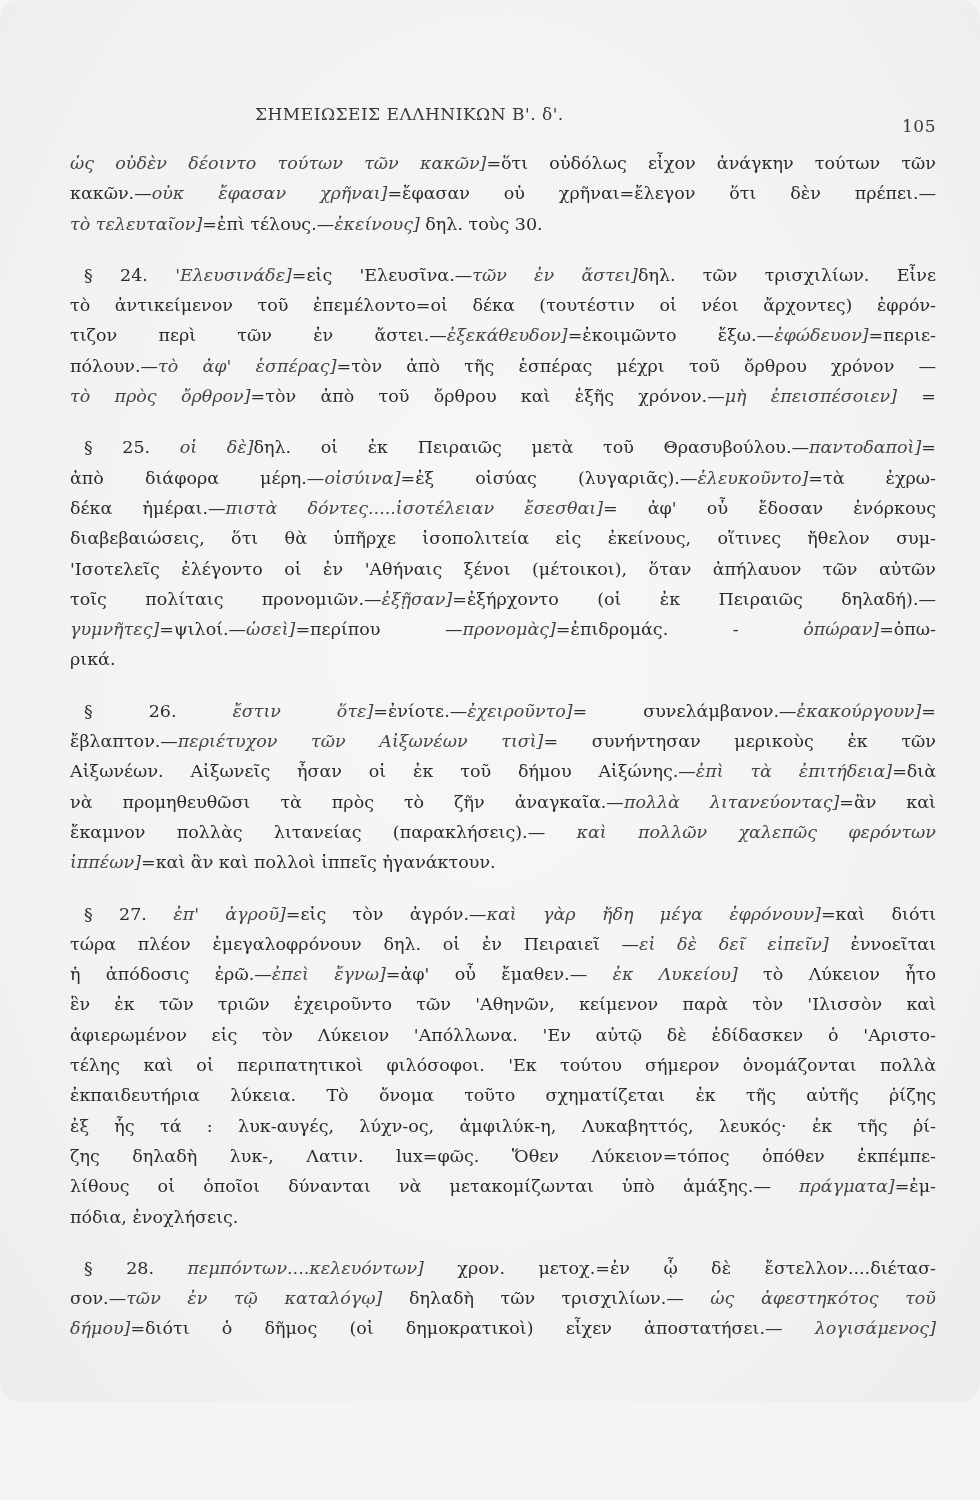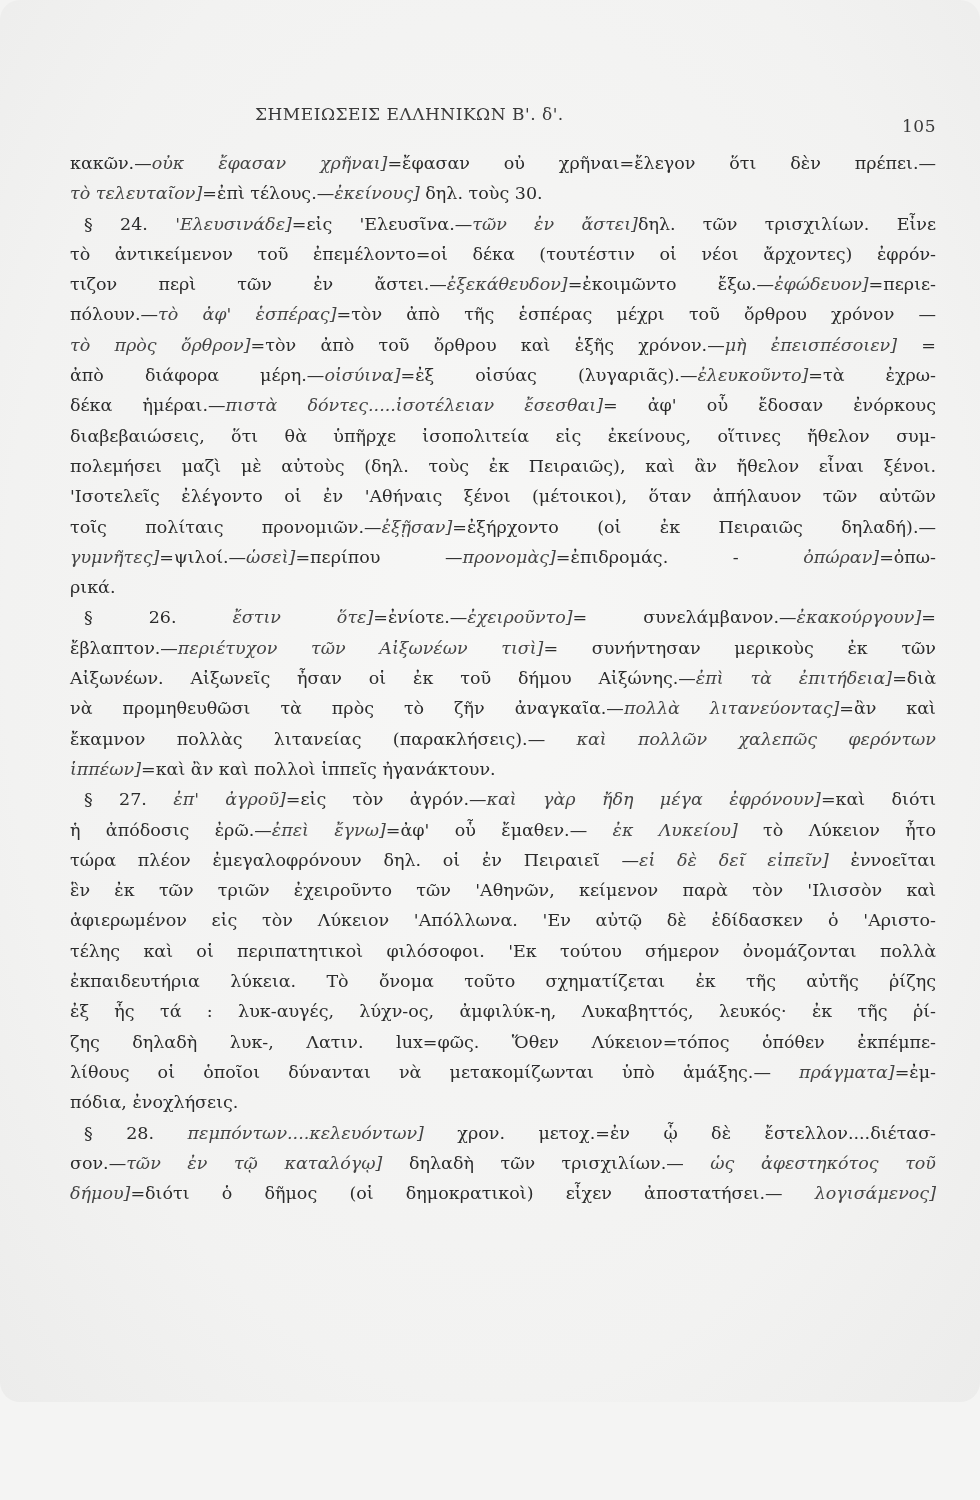--- a/index.html
+++ b/index.html
@@ -60,60 +60,62 @@
     text-align: justify;
     height: 30.3px;
     overflow: visible;
   }
   .line.last {
     text-align-last: left;
   }
   .line.indent {
     padding-left: 14px;
     width: calc(100% - 14px);
+    margin-top: 21px;
   }
   .line span { }
   .it {
     font-style: italic;
     color: #444;
   }
 </style>
 </head>
 <body>
 
 <div class="page">
   <div class="running-head">
     <span class="title">ΣΗΜΕΙΩΣΕΙΣ ΕΛΛΗΝΙΚΩΝ Β'. δ'.</span>
     <span class="pagenum">105</span>
   </div>
   <div class="text-block" id="text-block">
+      <div class="line"><span class="it">ὡς οὐδὲν δέοιντο τούτων τῶν κακῶν]</span><span>=ὅτι οὐδόλως εἶχον ἀνάγκην τούτων τῶν</span></div>
       <div class="line"><span>κακῶν.—</span><span class="it">οὐκ ἔφασαν χρῆναι]</span><span>=ἔφασαν οὐ χρῆναι=ἔλεγον ὅτι δὲν πρέπει.—</span></div>
       <div class="line last"><span class="it">τὸ τελευταῖον]</span><span>=ἐπὶ τέλους.—</span><span class="it">ἐκείνους]</span><span> δηλ. τοὺς 30.</span></div>
       <div class="line indent"><span>§ 24. </span><span class="it">'Ελευσινάδε]</span><span>=εἰς 'Ελευσῖνα.—</span><span class="it">τῶν ἐν ἄστει]</span><span>δηλ. τῶν τρισχιλίων. Εἶνε</span></div>
       <div class="line"><span>τὸ ἀντικείμενον τοῦ ἐπεμέλοντο=οἱ δέκα (τουτέστιν οἱ νέοι ἄρχοντες) ἐφρόν-</span></div>
       <div class="line"><span>τιζον περὶ τῶν ἐν ἄστει.—</span><span class="it">ἐξεκάθευδον]</span><span>=ἐκοιμῶντο ἔξω.—</span><span class="it">ἐφώδευον]</span><span>=περιε-</span></div>
       <div class="line"><span>πόλουν.—</span><span class="it">τὸ ἀφ' ἑσπέρας]</span><span>=τὸν ἀπὸ τῆς ἑσπέρας μέχρι τοῦ ὄρθρου χρόνον —</span></div>
       <div class="line"><span class="it">τὸ πρὸς ὄρθρον]</span><span>=τὸν ἀπὸ τοῦ ὄρθρου καὶ ἑξῆς χρόνον.—</span><span class="it">μὴ ἐπεισπέσοιεν]</span><span> =</span></div>
+      <div class="line indent"><span>§ 25. </span><span class="it">οἱ δὲ]</span><span>δηλ. οἱ ἐκ Πειραιῶς μετὰ τοῦ Θρασυβούλου.—</span><span class="it">παντοδαποὶ]</span><span>=</span></div>
       <div class="line"><span>ἀπὸ διάφορα μέρη.—</span><span class="it">οἰσύινα]</span><span>=ἐξ οἰσύας (λυγαριᾶς).—</span><span class="it">ἐλευκοῦντο]</span><span>=τὰ ἐχρω-</span></div>
       <div class="line"><span>δέκα ἡμέραι.—</span><span class="it">πιστὰ δόντες.....ἰσοτέλειαν ἔσεσθαι]</span><span>= ἀφ' οὗ ἔδοσαν ἐνόρκους</span></div>
       <div class="line"><span>διαβεβαιώσεις, ὅτι θὰ ὑπῆρχε ἰσοπολιτεία εἰς ἐκείνους, οἵτινες ἤθελον συμ-</span></div>
-      <div class="line"><span>πολεμήσει μαζὶ μὲ αὐτοὺς (δηλ. τοὺς ἐκ Πειραιῶς), καὶ ἂν ἤθελον εἶναι ξένοι.</span></div>
       <div class="line"><span>'Ισοτελεῖς ἐλέγοντο οἱ ἐν 'Αθήναις ξένοι (μέτοικοι), ὅταν ἀπήλαυον τῶν αὐτῶν</span></div>
       <div class="line"><span>τοῖς πολίταις προνομιῶν.—</span><span class="it">ἐξῇσαν]</span><span>=ἐξήρχοντο (οἱ ἐκ Πειραιῶς δηλαδή).—</span></div>
       <div class="line"><span class="it">γυμνῆτες]</span><span>=ψιλοί.—</span><span class="it">ὡσεὶ]</span><span>=περίπου —</span><span class="it">προνομὰς]</span><span>=ἐπιδρομάς. - </span><span class="it">ὀπώραν]</span><span>=ὀπω-</span></div>
       <div class="line last"><span>ρικά.</span></div>
       <div class="line indent"><span>§ 26. </span><span class="it">ἔστιν ὅτε]</span><span>=ἐνίοτε.—</span><span class="it">ἐχειροῦντο]</span><span>= συνελάμβανον.—</span><span class="it">ἐκακούργουν]</span><span>=</span></div>
       <div class="line"><span>ἔβλαπτον.—</span><span class="it">περιέτυχον τῶν Αἰξωνέων τισὶ]</span><span>= συνήντησαν μερικοὺς ἐκ τῶν</span></div>
       <div class="line"><span>Αἰξωνέων. Αἰξωνεῖς ἦσαν οἱ ἐκ τοῦ δήμου Αἰξώνης.—</span><span class="it">ἐπὶ τὰ ἐπιτήδεια]</span><span>=διὰ</span></div>
       <div class="line"><span>νὰ προμηθευθῶσι τὰ πρὸς τὸ ζῆν ἀναγκαῖα.—</span><span class="it">πολλὰ λιτανεύοντας]</span><span>=ἂν καὶ</span></div>
       <div class="line"><span>ἔκαμνον πολλὰς λιτανείας (παρακλήσεις).— </span><span class="it">καὶ πολλῶν χαλεπῶς φερόντων</span></div>
       <div class="line last"><span class="it">ἱππέων]</span><span>=καὶ ἂν καὶ πολλοὶ ἱππεῖς ἠγανάκτουν.</span></div>
       <div class="line indent"><span>§ 27. </span><span class="it">ἐπ' ἀγροῦ]</span><span>=εἰς τὸν ἀγρόν.—</span><span class="it">καὶ γὰρ ἤδη μέγα ἐφρόνουν]</span><span>=καὶ διότι</span></div>
+      <div class="line"><span>τώρα πλέον ἐμεγαλοφρόνουν δηλ. οἱ ἐν Πειραιεῖ —</span><span class="it">εἰ δὲ δεῖ εἰπεῖν]</span><span> ἐννοεῖται</span></div>
       <div class="line"><span>ἡ ἀπόδοσις ἐρῶ.—</span><span class="it">ἐπεὶ ἔγνω]</span><span>=ἀφ' οὗ ἔμαθεν.— </span><span class="it">ἐκ Λυκείου]</span><span> τὸ Λύκειον ἦτο</span></div>
-      <div class="line"><span>τώρα πλέον ἐμεγαλοφρόνουν δηλ. οἱ ἐν Πειραιεῖ —</span><span class="it">εἰ δὲ δεῖ εἰπεῖν]</span><span> ἐννοεῖται</span></div>
       <div class="line"><span>ἓν ἐκ τῶν τριῶν ἐχειροῦντο τῶν 'Αθηνῶν, κείμενον παρὰ τὸν 'Ιλισσὸν καὶ</span></div>
       <div class="line"><span>ἀφιερωμένον εἰς τὸν Λύκειον 'Απόλλωνα. 'Εν αὐτῷ δὲ ἐδίδασκεν ὁ 'Αριστο-</span></div>
       <div class="line"><span>τέλης καὶ οἱ περιπατητικοὶ φιλόσοφοι. 'Εκ τούτου σήμερον ὀνομάζονται πολλὰ</span></div>
       <div class="line"><span>ἐκπαιδευτήρια λύκεια. Τὸ ὄνομα τοῦτο σχηματίζεται ἐκ τῆς αὐτῆς ῥίζης</span></div>
       <div class="line"><span>ἐξ ἧς τά : λυκ-αυγές, λύχν-ος, ἀμφιλύκ-η, Λυκαβηττός, λευκός· ἐκ τῆς ῥί-</span></div>
       <div class="line"><span>ζης δηλαδὴ λυκ-, Λατιν. lux=φῶς. Ὅθεν Λύκειον=τόπος ὁπόθεν ἐκπέμπε-</span></div>
       <div class="line"><span>λίθους οἱ ὁποῖοι δύνανται νὰ μετακομίζωνται ὑπὸ ἁμάξης.— </span><span class="it">πράγματα]</span><span>=ἐμ-</span></div>
       <div class="line last"><span>πόδια, ἐνοχλήσεις.</span></div>
       <div class="line indent"><span>§ 28. </span><span class="it">πεμπόντων....κελευόντων]</span><span> χρον. μετοχ.=ἐν ᾧ δὲ ἔστελλον....διέτασ-</span></div>
       <div class="line"><span>σον.—</span><span class="it">τῶν ἐν τῷ καταλόγῳ]</span><span> δηλαδὴ τῶν τρισχιλίων.— </span><span class="it">ὡς ἀφεστηκότος τοῦ</span></div>

